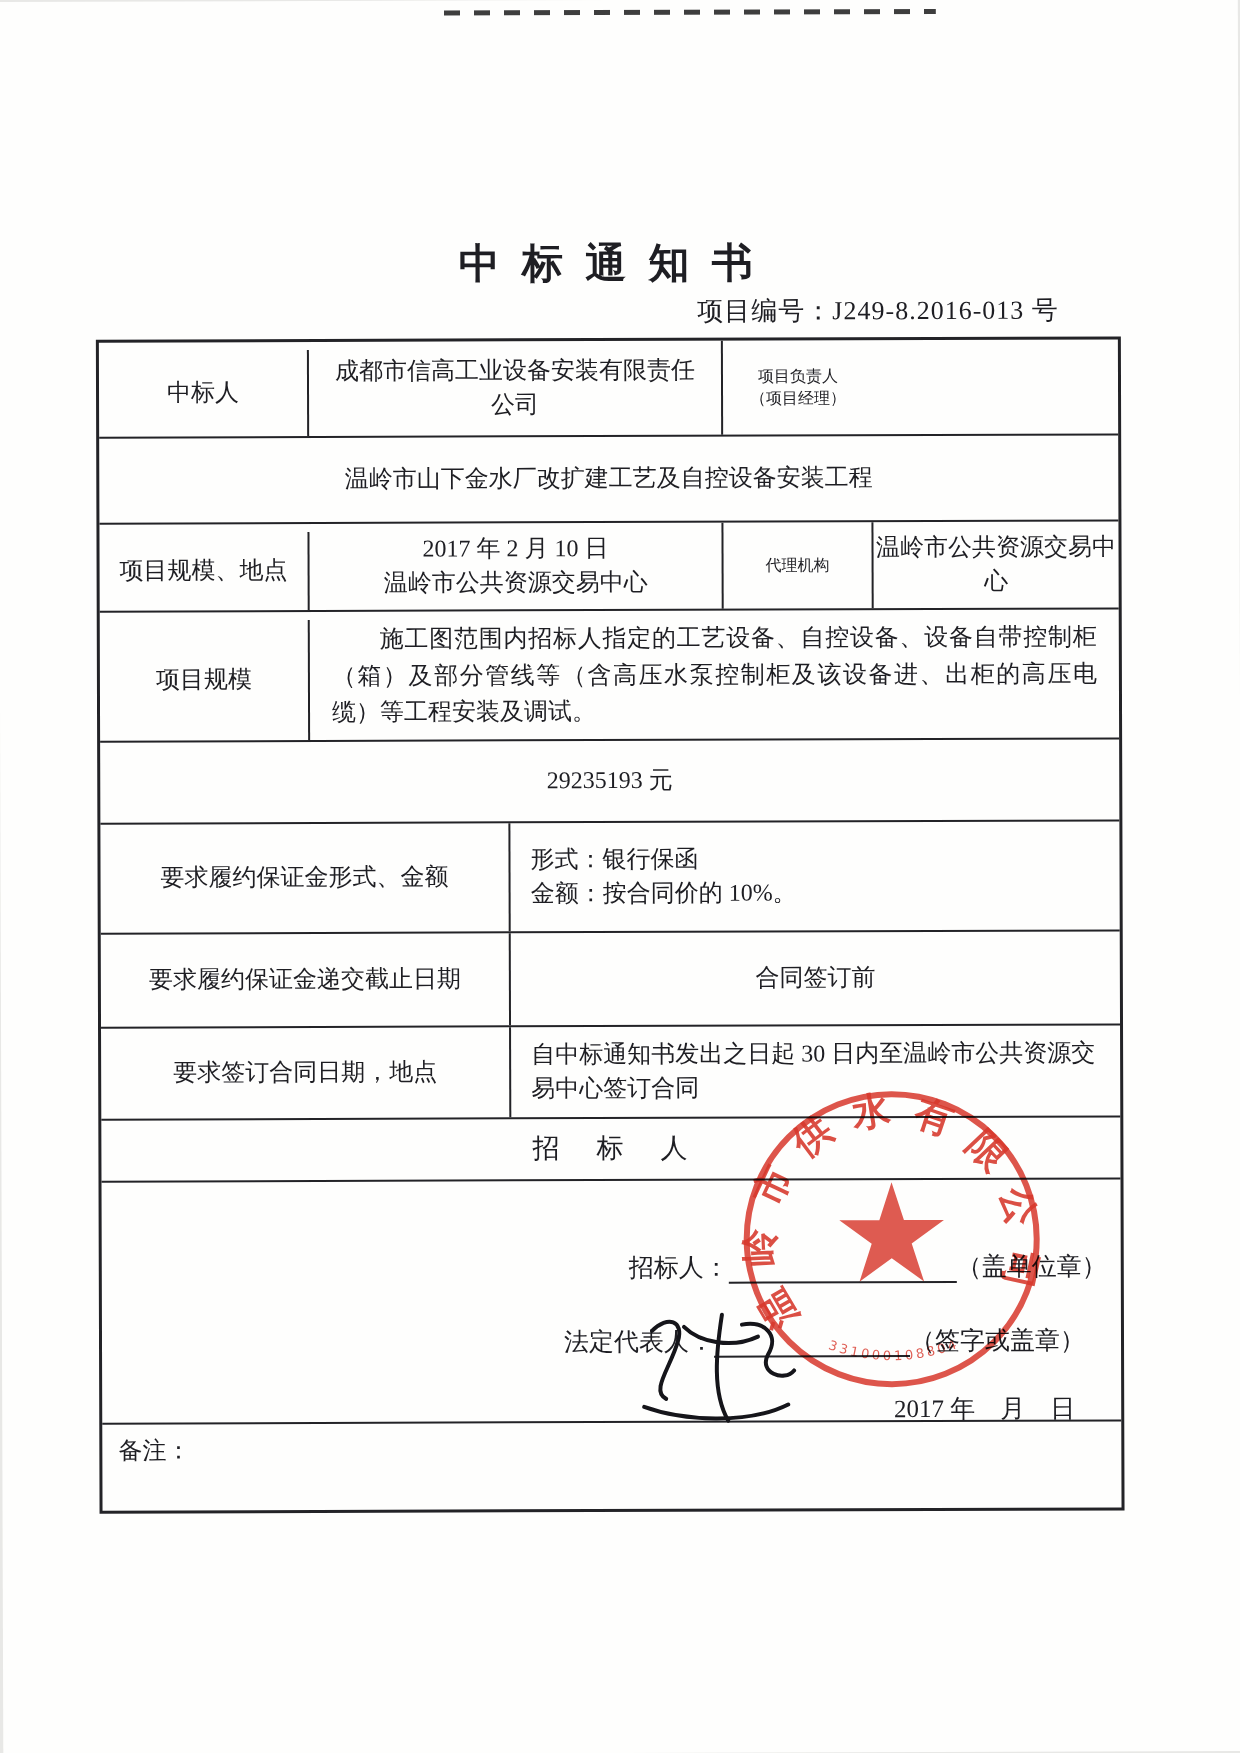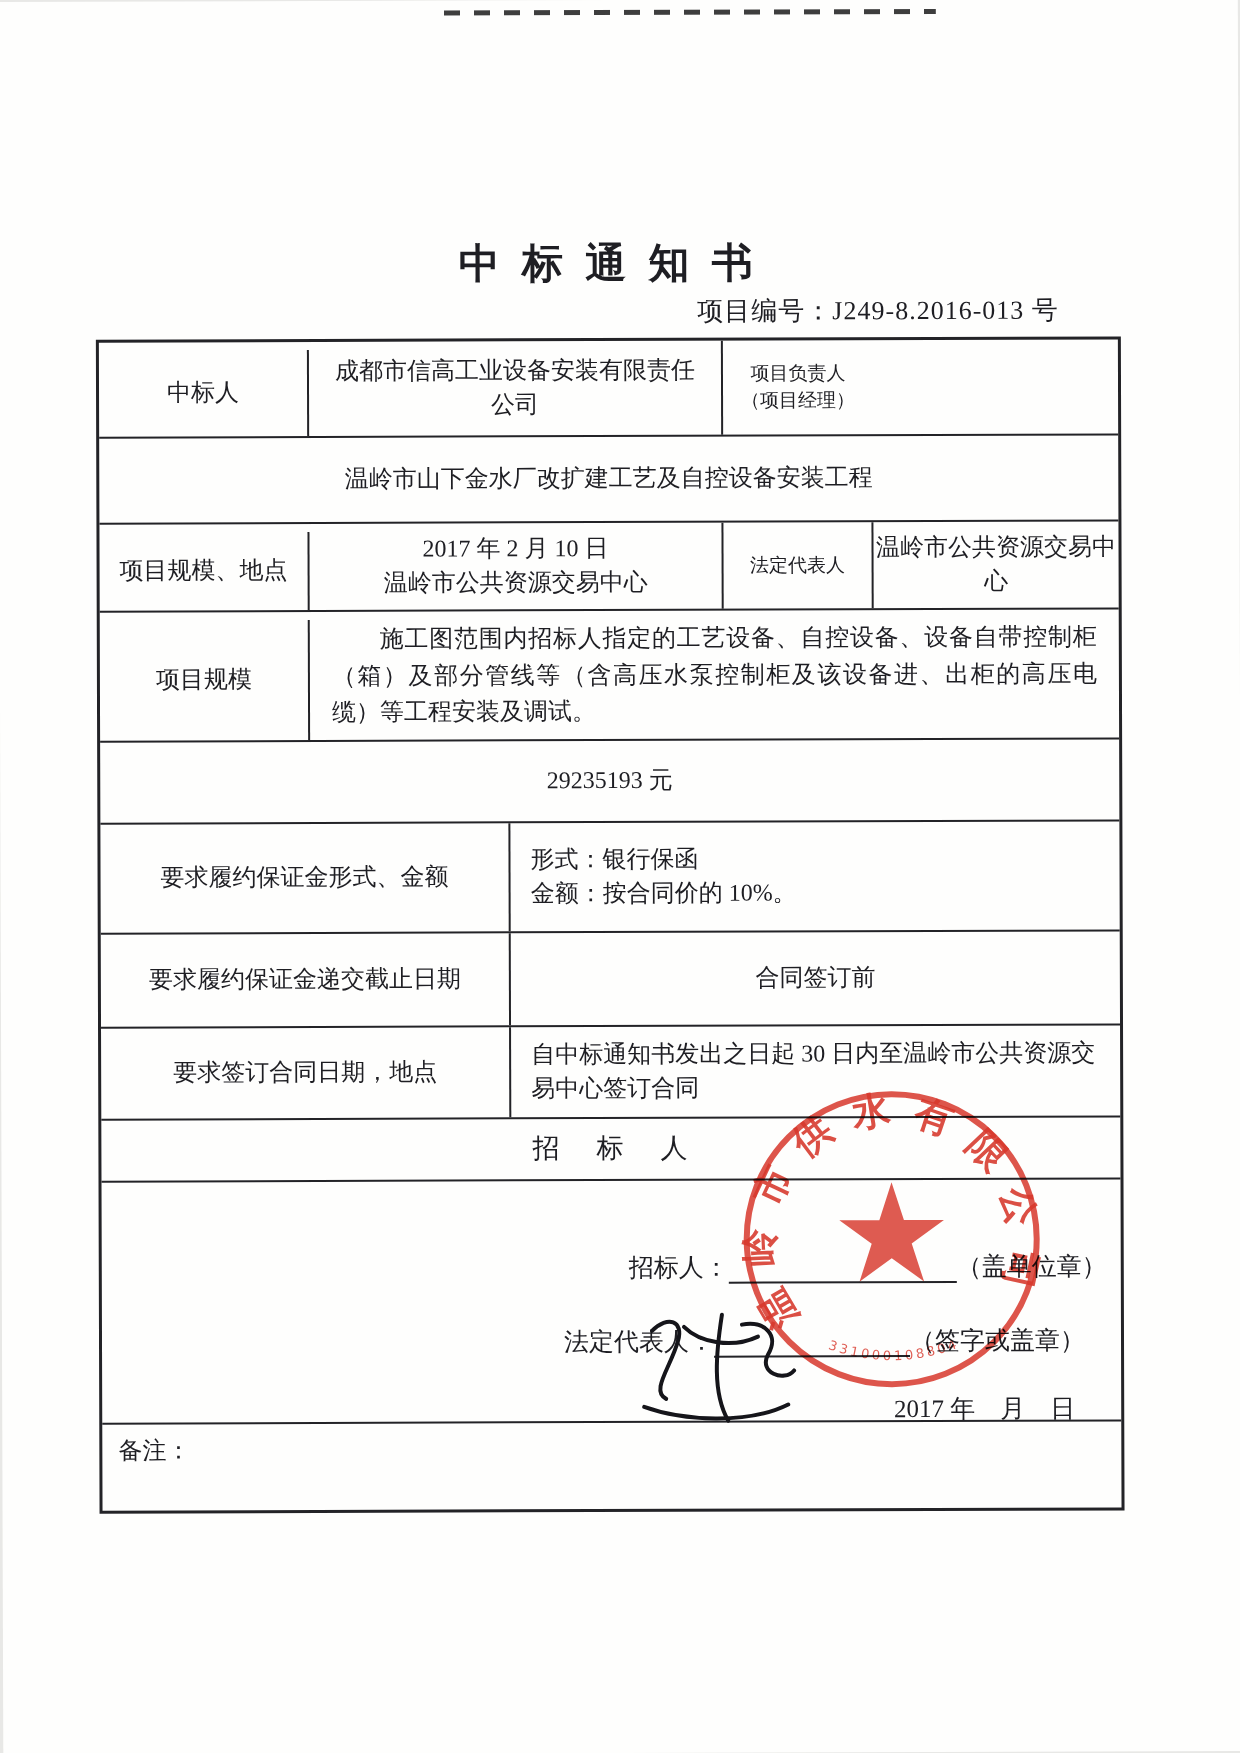--- a/index.html
+++ b/index.html
@@ -29,21 +29,21 @@
   .tr{display:flex;border-bottom:2px solid #232327;box-sizing:border-box;}
   .tr:last-child{border-bottom:none;}
   .td{
     border-right:2px solid #232327;box-sizing:border-box;
     display:flex;align-items:center;justify-content:center;
     text-align:center;font-size:24px;line-height:1.4;overflow:hidden;
   }
   .td:last-child{border-right:none;}
   .w-label{width:210px;margin-top:8px;}
   .w-main{width:414px;}
-  .w-mgr{width:150px;font-size:19px;}
+  .w-mgr{width:150px;font-size:16px;}
   .w-rest{flex:1;}
   .w-label2{width:410px;}
   .left{justify-content:flex-start;text-align:left;padding:8px 20px;}
   .pre{white-space:pre-line;}
   .r1{height:96px;} .r2{height:86px;} .r3{height:88px;} .r4{height:130px;}
   .r5{height:82px;} .r6{height:110px;} .r7{height:94px;} .r8{height:92px;}
   .r9{height:62px;} .r10{height:242px;} .r11{height:86px;}
   .scope-text{
     display:block;padding:8px 22px;text-indent:2em;text-align:justify;
     line-height:1.52;font-size:24px;
@@ -83,21 +83,21 @@
     </div>
 
     <div class="tr r2">
       <div class="td w-rest">温岭市山下金水厂改扩建工艺及自控设备安装工程</div>
     </div>
 
     <div class="tr r3">
       <div class="td w-label">项目规模、地点</div>
       <div class="td w-main pre">2017 年 2 月 10 日
 温岭市公共资源交易中心</div>
-      <div class="td w-mgr">法定代表人</div>
+      <div class="td w-mgr">代理机构</div>
       <div class="td w-rest">温岭市公共资源交易中心</div>
     </div>
 
     <div class="tr r4">
       <div class="td w-label">项目规模</div>
       <div class="td w-rest">
         <span class="scope-text">施工图范围内招标人指定的工艺设备、自控设备、设备自带控制柜（箱）及部分管线等（含高压水泵控制柜及该设备进、出柜的高压电缆）等工程安装及调试。</span>
       </div>
     </div>
 

